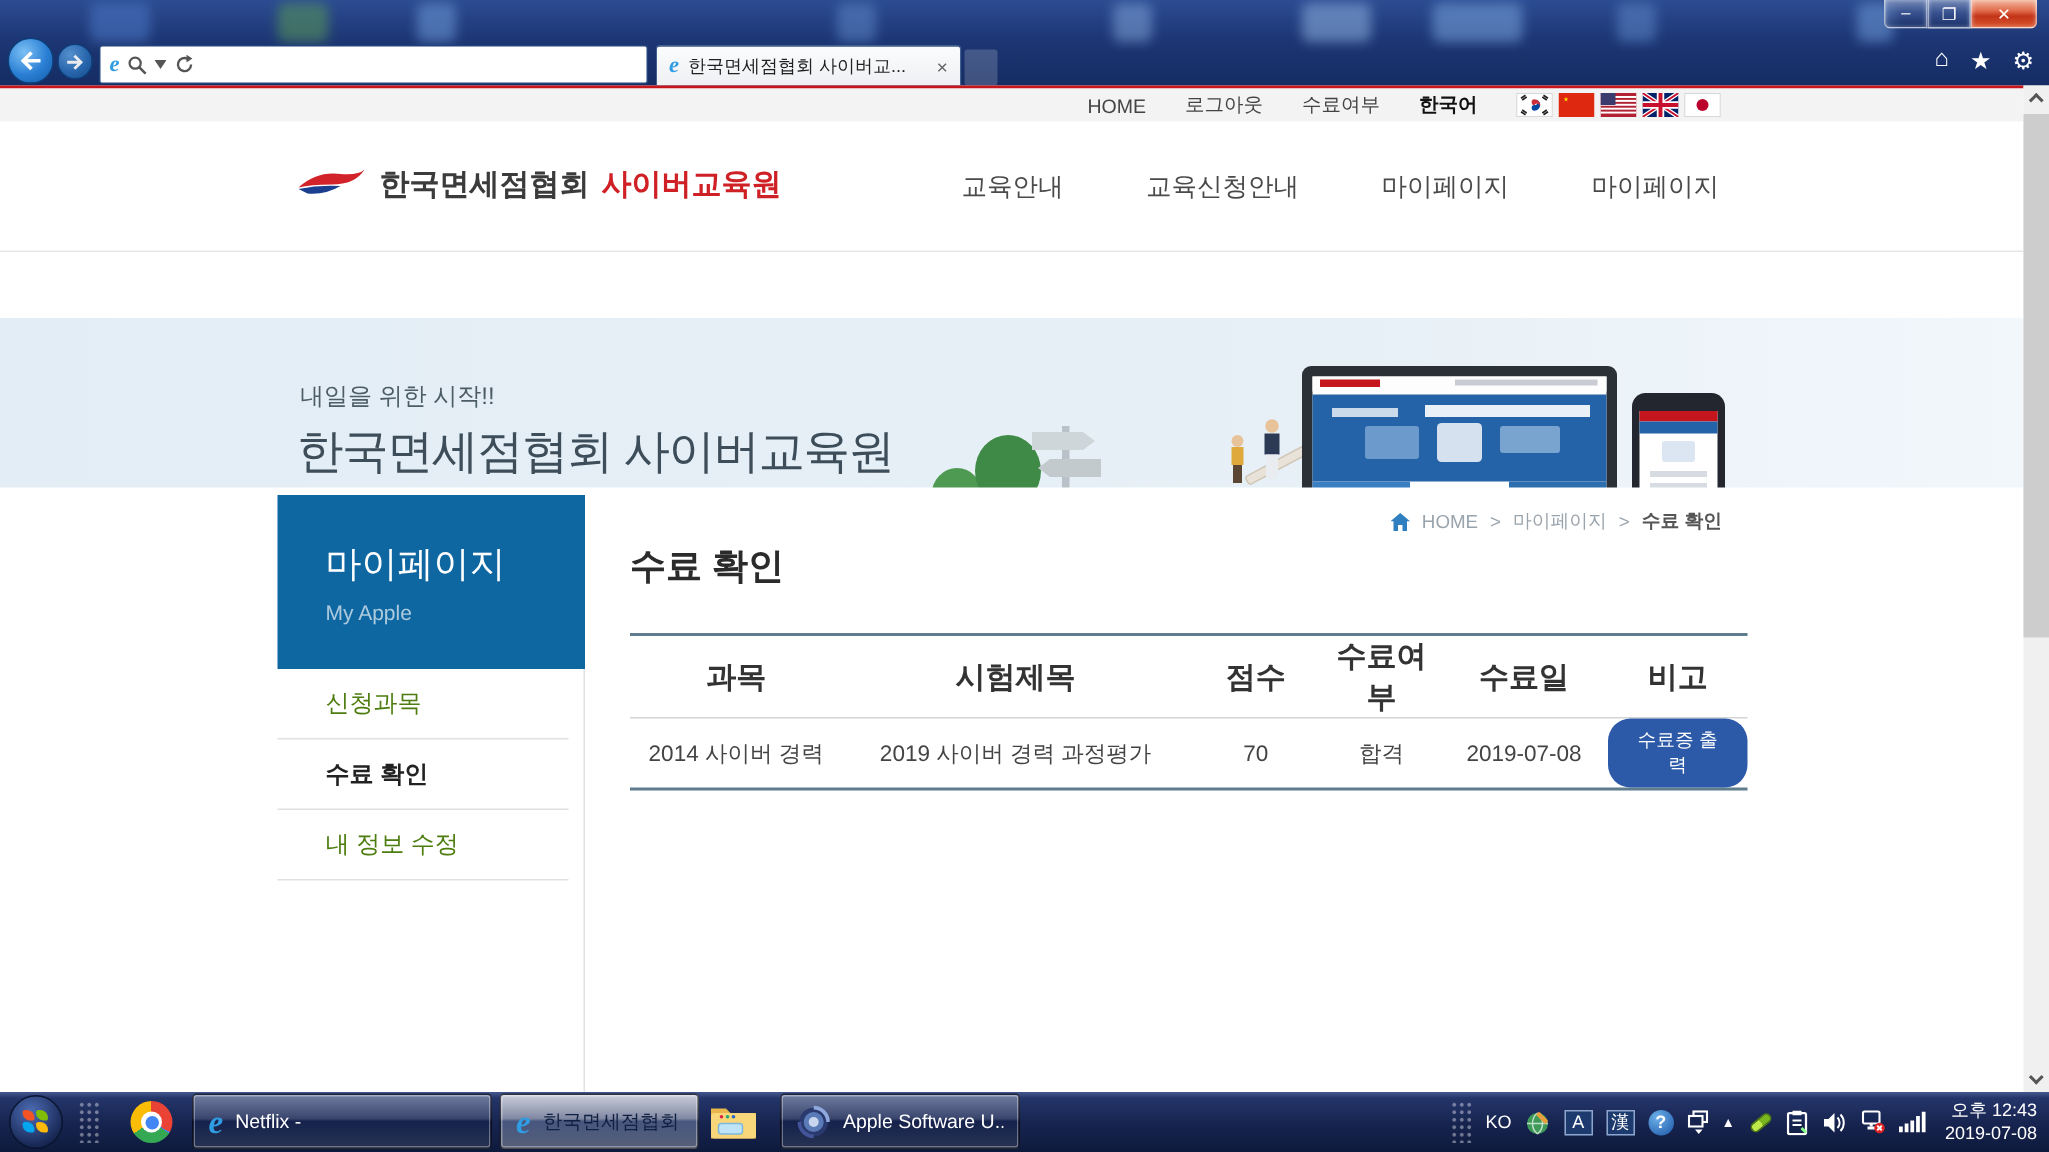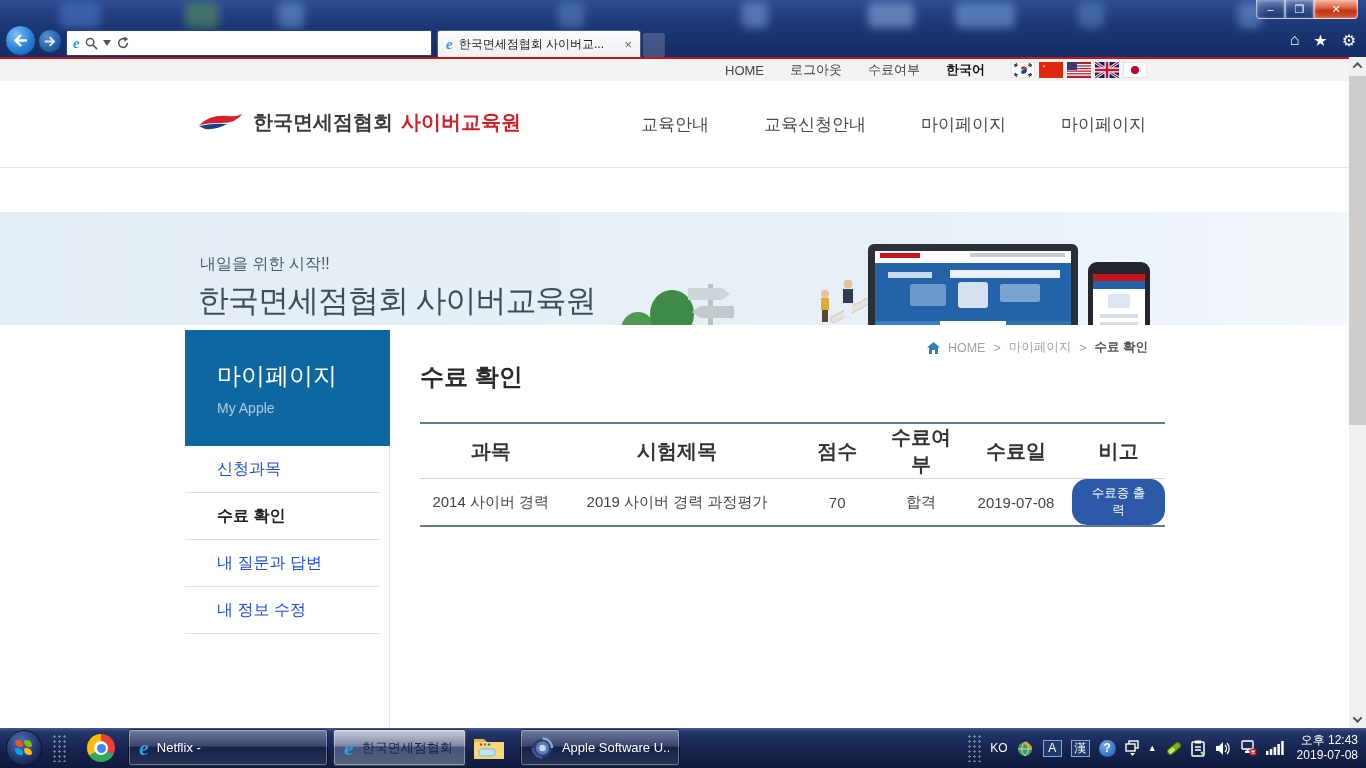--- a/index.html
+++ b/index.html
@@ -55,21 +55,21 @@
     background:linear-gradient(90deg,#e3edf5 0%,#e7f0f7 65%,#f2f7fb 100%); overflow:hidden;margin-top:28px; }
   .banner .tagline { position:absolute; left:200px; top:42px; font-size:16px; color:#4d5d68; }
   .banner .big { position:absolute; left:198px; top:68px; font-size:31px; color:#3d4e5a; letter-spacing:-1px; }
 
   .content { left:0; top:325px; width:1349px; height:403px; background:#fff; }
   .sidebar { position:absolute; left:185px; top:5px; width:205px; height:398px; border-right:1px solid #e2e2e2; }
   .sidehead { width:205px; height:116px; background:#0f67a1; color:#fff; padding:30px 0 0 32px; }
   .sidehead .t { font-size:24px; }
   .sidehead .s { font-size:14px; color:rgba(255,255,255,.65); margin-top:8px; }
   .sideitem { height:47px; display:flex; align-items:center; padding-left:32px; font-size:16px;
-    color:#1d4ed8; border-bottom:1px solid #e0e0e0; margin:0 10px 0 0; }
+    color:#4d7c0f; border-bottom:1px solid #e0e0e0; margin:0 10px 0 0; }
   .sideitem.active { font-weight:bold; color:#222; }
   .breadcrumb { position:absolute; right:201px; top:14px; display:flex; align-items:center; gap:8px;
     font-size:12.5px; color:#9aa4ad; }
   .breadcrumb .last { color:#555; font-weight:bold; }
   .pagetitle { position:absolute; left:420px; top:36px; font-size:24px; font-weight:bold; color:#2b2b2b; }
   .certtable { position:absolute; left:420px; top:97px; width:745px; border-collapse:collapse;
     border-top:2px solid #5f7d8c; border-bottom:2px solid #5f7d8c; }
   .certtable th { height:42px; font-size:20px; color:#333; font-weight:bold; border-bottom:1px solid #d5d5d5; }
   .certtable td { height:47px; font-size:15px; color:#444; text-align:center; }
   .printbtn { display:inline-block; background:#2c5aa8; color:#fff; font-size:12.5px;
@@ -317,23 +317,20 @@
     <div class="sidebar">
       <div class="sidehead">
         <div class="t">마이페이지</div>
         <div class="s">My Apple</div>
       </div>
       <div class="sideitem">
           <span>신청과목</span>
         </div>
       <div class="sideitem active">
           <span>수료 확인</span>
-        </div>
-      <div class="sideitem">
-          <span>내 질문과 답변</span>
         </div>
       <div class="sideitem">
           <span>내 정보 수정</span>
         </div>
     </div>
 
     <div class="breadcrumb">
       <svg width="13" height="12" viewBox="0 0 13 12">
           <path d="M6.5 0 L13 5.5 H11 V12 H8 V8 H5 V12 H2 V5.5 H0 Z" fill="#2f7fc1"></path>
         </svg>

